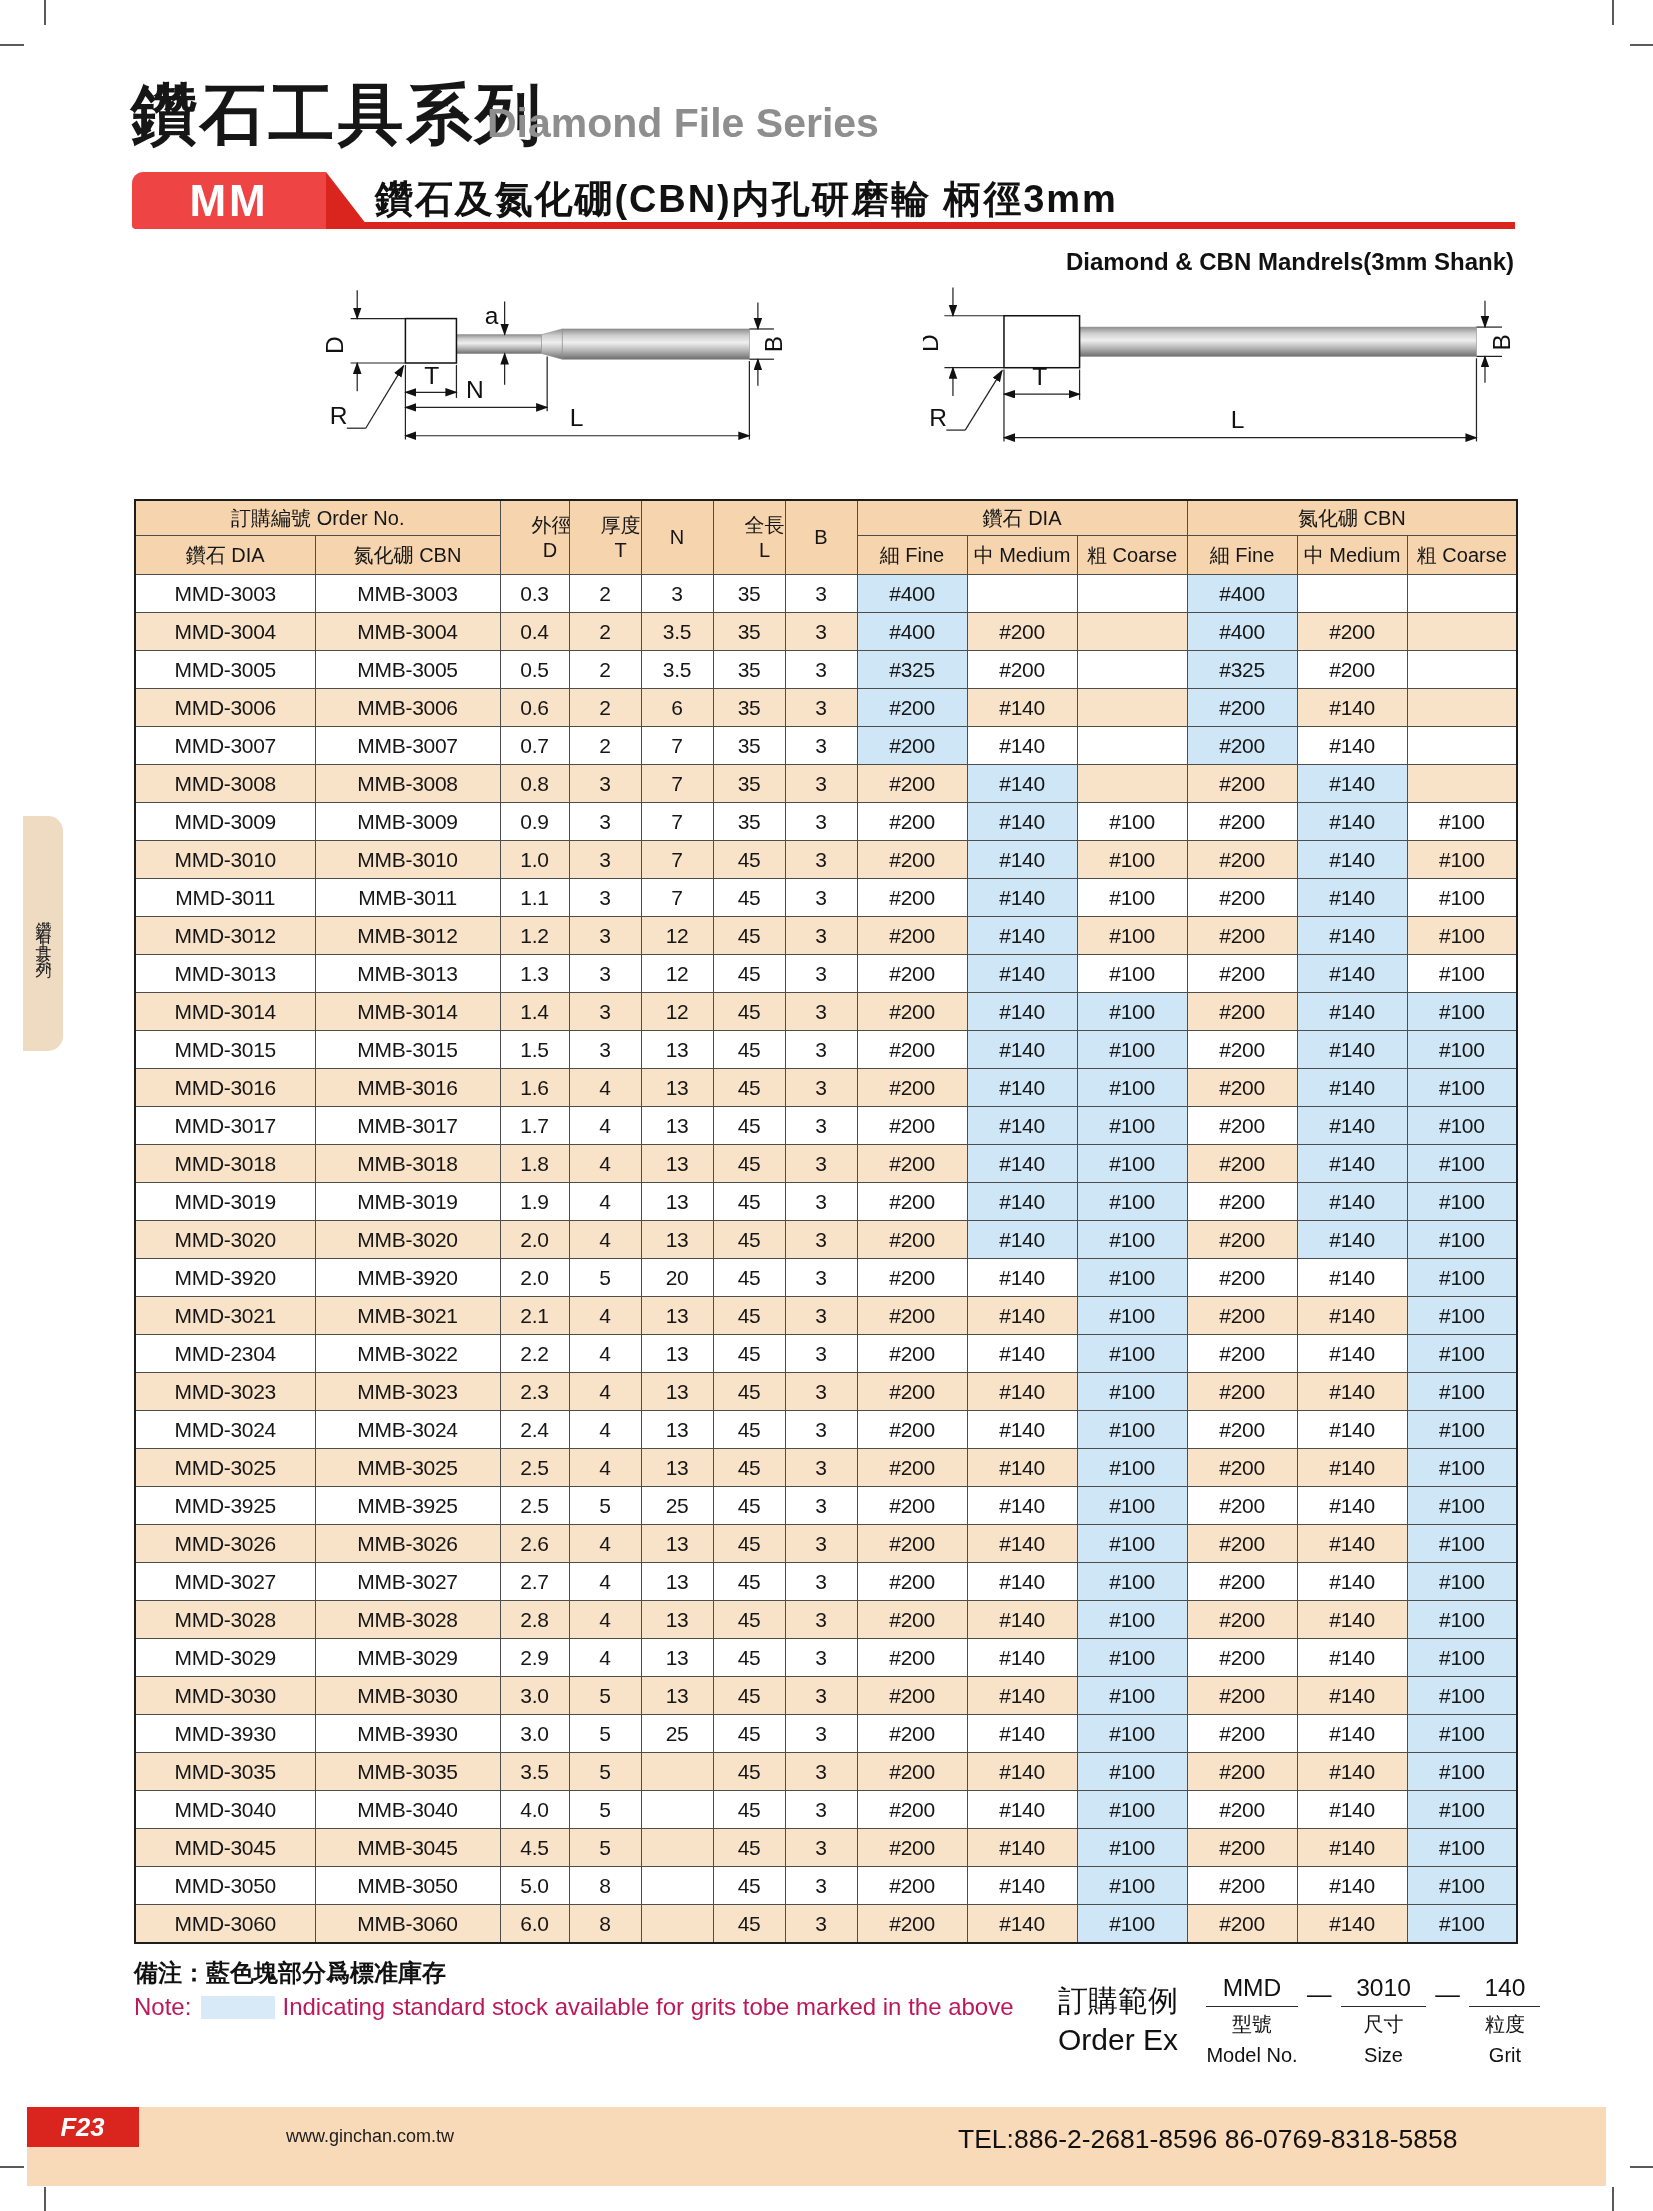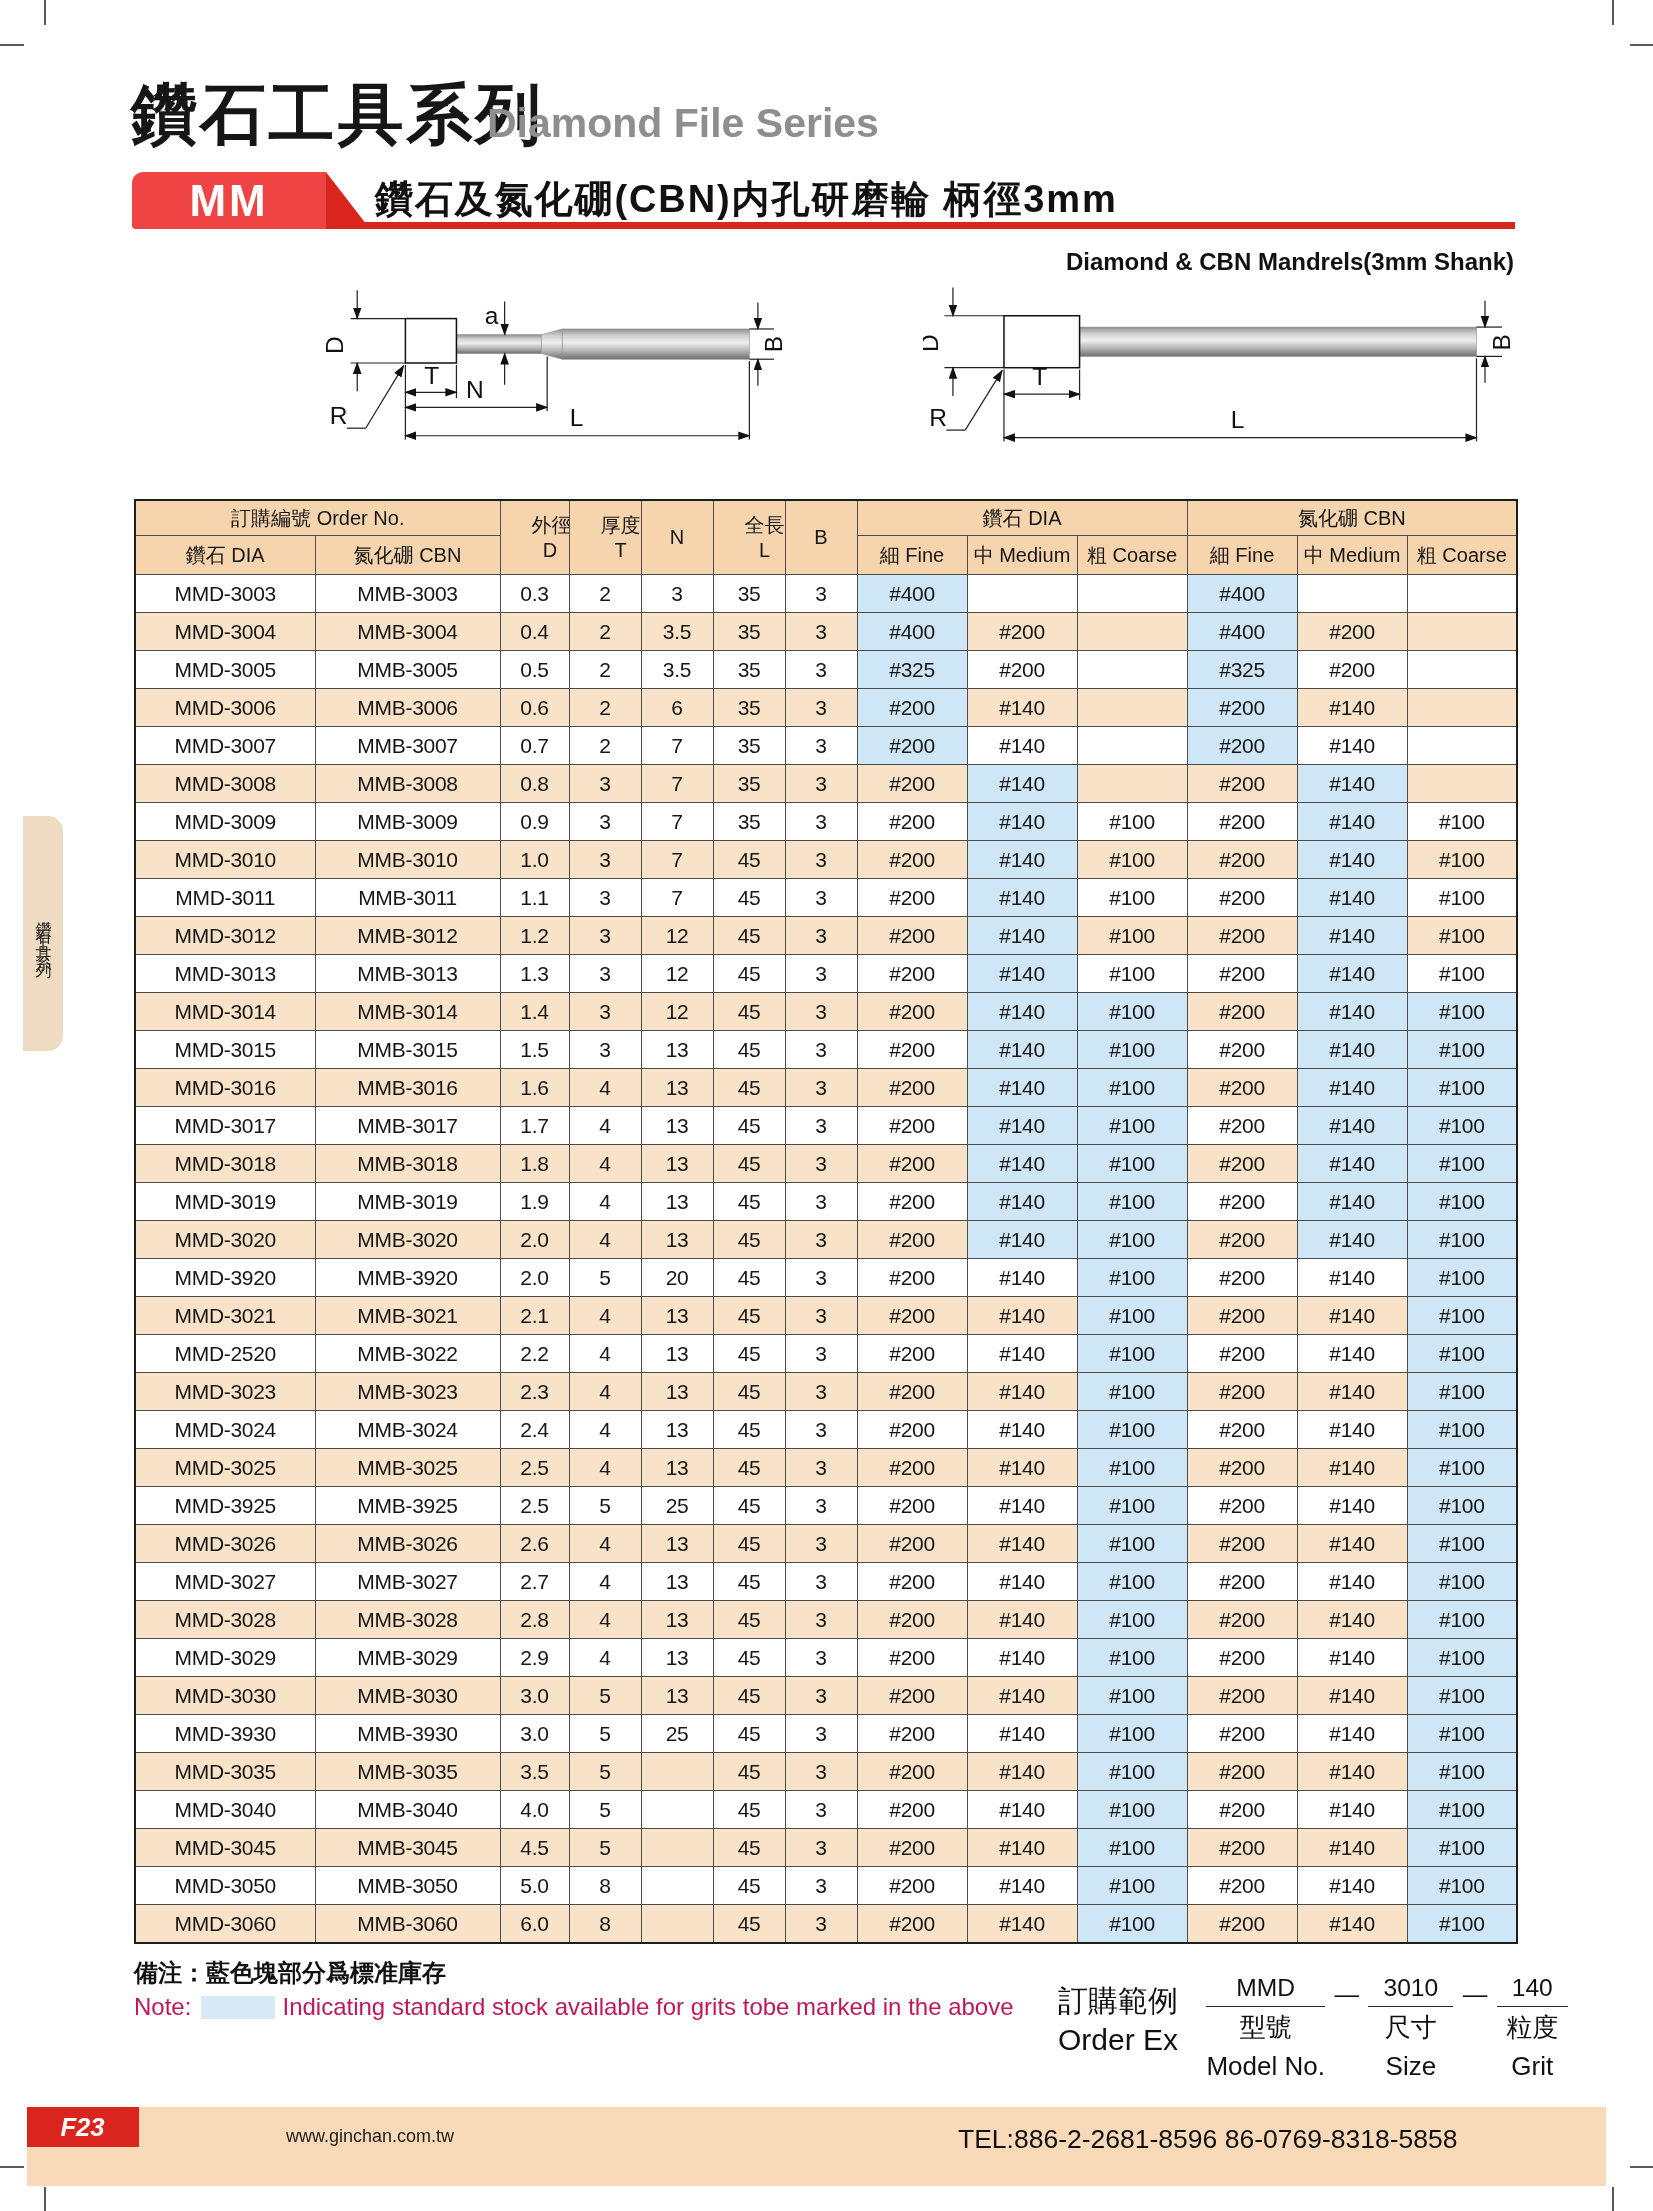--- a/index.html
+++ b/index.html
@@ -59,21 +59,21 @@
   .note-zh { position:absolute; left:134px; top:1957px; font-size:24px; font-weight:bold; color:#111; }
   .note-en { position:absolute; left:134px; top:1993px; font-size:24px; color:#be185d;
              display:flex; align-items:center; }
   .swatch { display:inline-block; width:74px; height:23px; background:#D8EAF8; margin:0 7.6px 0 9.5px; }
 
   
   .order-ex { position:absolute; left:1058px; top:1974px; display:flex; align-items:flex-start; }
   .oe-label { text-align:center; font-size:30px; color:#111; line-height:1.3; margin-right:24.6px; margin-top:7px; }
   .oe-part { text-align:center; margin:0 3.8px; }
   .oe-value { font-size:24.6px; color:#111; border-bottom:1.9px solid #2a2a2a; padding:0 15px 3.8px 15px; }
-  .oe-sub { font-size:26px; color:#111; line-height:1.3; margin-top:4.7px; }
+  .oe-sub { font-size:20px; color:#111; line-height:1.3; margin-top:4.7px; }
   .oe-dash { font-size:24.6px; color:#111; margin:5.7px 5.7px 0 5.7px; }
 
   
   .footer-band { position:absolute; left:26.5px; top:2107px; width:1579px; height:79px; background:#F8D9B8; }
   .f23 { position:absolute; left:26.5px; top:2107px; width:112px; height:40px; background:#D9251D;
          color:#fff; font-size:25.6px; font-weight:bold; font-style:italic;
          display:flex; align-items:center; justify-content:center; }
   .website { position:absolute; left:286px; top:2126px; font-size:18px; color:#1c1c1c; }
   .tel { position:absolute; left:958px; top:2124px; font-size:26.5px; color:#111; white-space:nowrap; }
 </style>
@@ -536,21 +536,21 @@
           <td>45</td>
           <td>3</td>
           <td class="sep">#200</td>
           <td>#140</td>
           <td class="hl">#100</td>
           <td class="sep">#200</td>
           <td>#140</td>
           <td class="hl">#100</td>
         </tr>
         <tr>
-          <td>MMD-2520</td>
+          <td>MMD-2304</td>
           <td>MMB-3022</td>
           <td>2.2</td>
           <td>4</td>
           <td>13</td>
           <td>45</td>
           <td>3</td>
           <td class="sep">#200</td>
           <td>#140</td>
           <td class="hl">#100</td>
           <td class="sep">#200</td>

